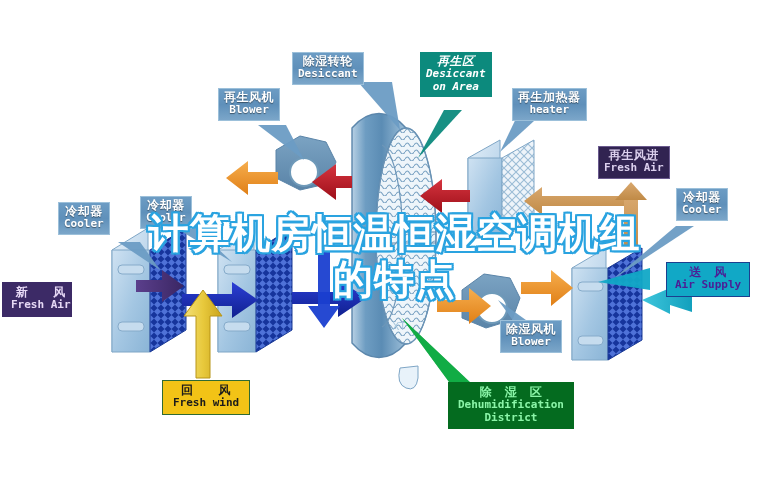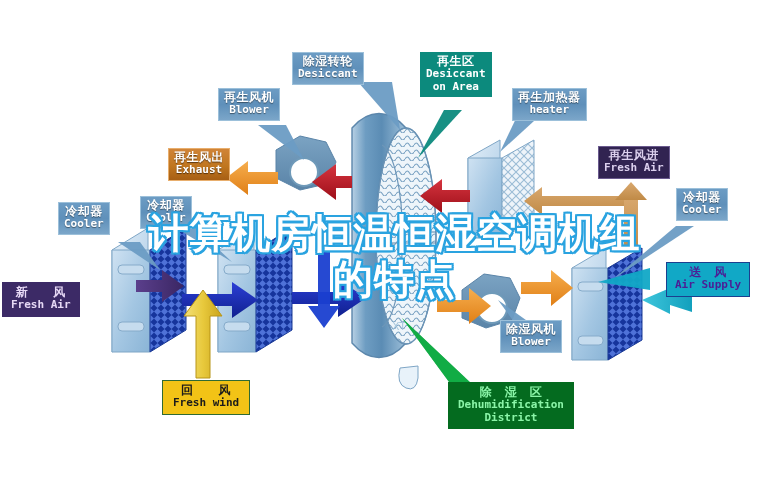--- a/index.html
+++ b/index.html
@@ -62,20 +62,21 @@
     border: 1px solid #e8ae6d;
     color: #ffffff;
   }
   .lb-orange .cn, .lb-orange .en { text-shadow: 0 1px 1px rgba(0,0,0,.55); }
 
   
   .lb-teal {
     background: #0c8a7d;
     border: 1px solid #0c8a7d;
     color: #ffffff;
+    font-style: italic;
   }
 
   
   .lb-purple {
     background: #3c2a66;
     border: 1px solid #3c2a66;
     color: #e6d8f5;
   }
   .lb-purple2 {
     background: #312351;
@@ -352,24 +353,20 @@
     <span class="cn">再生区</span>
     <span class="en">Desiccant</span>
     <span class="en">on Area</span>
   </div>
 
   <div class="label lb-steel" style="left:512px; top:72px;margin-top:16px;">
     <span class="cn">再生加热器</span>
     <span class="en">heater</span>
   </div>
 
-  <div class="label lb-orange" style="left:168px; top:148px;">
-    <span class="cn">再生风出</span>
-    <span class="en">Exhaust</span>
-  </div>
 
   <div class="label lb-purple2" style="left:598px; top:146px;">
     <span class="cn">再生风进</span>
     <span class="en">Fresh Air</span>
   </div>
 
   <div class="label lb-steel" style="left:676px; top:188px;">
     <span class="cn">冷却器</span>
     <span class="en">Cooler</span>
   </div>
@@ -377,21 +374,21 @@
   <div class="label lb-steel" style="left:58px; top:202px;">
     <span class="cn">冷却器</span>
     <span class="en">Cooler</span>
   </div>
 
   <div class="label lb-steel" style="left:140px; top:196px;">
     <span class="cn">冷却器</span>
     <span class="en">Cooler</span>
   </div>
 
-  <div class="label lb-purple" style="left:2px; top:282px; padding:3px 8px 4px 8px;">
+  <div class="label lb-purple" style="left:2px; top:282px; padding:3px 0 4px 8px;">
     <span class="cn">新　　风</span>
     <span class="en">Fresh Air</span>
   </div>
 
   <div class="label lb-yellow" style="left:162px; top:380px; padding:3px 10px 4px 10px;">
     <span class="cn">回　　风</span>
     <span class="en">Fresh wind</span>
   </div>
 
   <div class="label lb-steel" style="left:500px; top:320px;">

